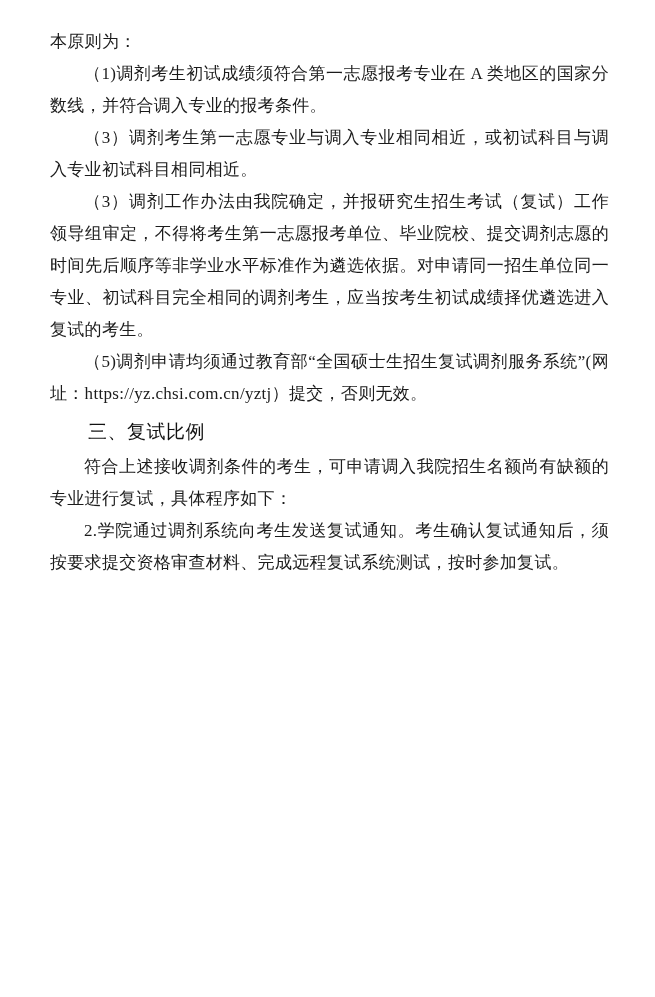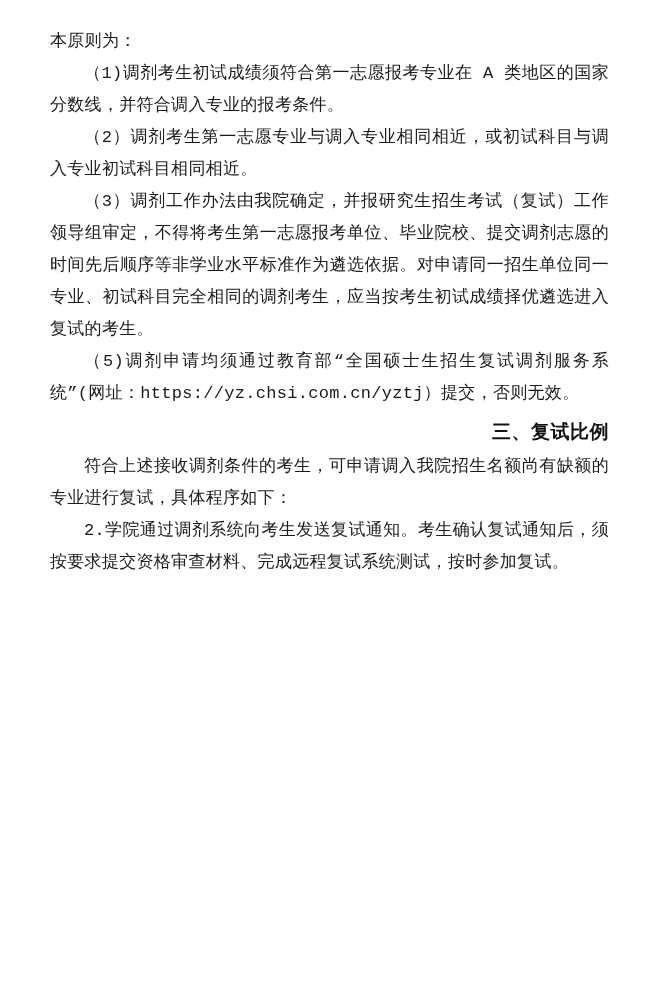--- a/index.html
+++ b/index.html
@@ -14,51 +14,50 @@
   }
   .page {
     box-sizing: border-box;
     width: 655px;
     height: 997px;
     padding: 26px 46px 0 50px;
     background: #ffffff;
   }
   .para {
     margin: 0;
-    font-family: Liberation Mono, monospace;
+    font-family: Liberation Serif, serif;
     font-size: 17px;
     line-height: 32px;
     color: #1b1b1b;
     text-align: justify;
     text-justify: inter-ideograph;
     text-indent: 2em;
     letter-spacing: 0.3px;
     word-break: break-all;
   }
   .para.cont {
     text-indent: 0;
   }
   .heading {
     margin: 5px 0 3px 0;
     font-family: "Liberation Sans", "DejaVu Sans", sans-serif;
-    font-weight: 700;
+    font-weight: 400;
     font-size: 19px;
     line-height: 33px;
     color: #111111;
     text-indent: 2em;
     letter-spacing: 0.5px;
-    text-align: right;
   }
 </style>
 </head>
 <body>
 
 <div class="page">
   <p class="para cont">本原则为：</p>
   <p class="para">（1)调剂考生初试成绩须符合第一志愿报考专业在 A 类地区的国家分数线，并符合调入专业的报考条件。</p>
-  <p class="para">（2）调剂考生第一志愿专业与调入专业相同相近，或初试科目与调入专业初试科目相同相近。</p>
+  <p class="para">（3）调剂考生第一志愿专业与调入专业相同相近，或初试科目与调入专业初试科目相同相近。</p>
   <p class="para">（3）调剂工作办法由我院确定，并报研究生招生考试（复试）工作领导组审定，不得将考生第一志愿报考单位、毕业院校、提交调剂志愿的时间先后顺序等非学业水平标准作为遴选依据。对申请同一招生单位同一专业、初试科目完全相同的调剂考生，应当按考生初试成绩择优遴选进入复试的考生。</p>
   <p class="para">（5)调剂申请均须通过教育部“全国硕士生招生复试调剂服务系统”(网址：https://yz.chsi.com.cn/yztj）提交，否则无效。</p>
   <p class="heading">三、复试比例</p>
   <p class="para">符合上述接收调剂条件的考生，可申请调入我院招生名额尚有缺额的专业进行复试，具体程序如下：</p>
   <p class="para">2.学院通过调剂系统向考生发送复试通知。考生确认复试通知后，须按要求提交资格审查材料、完成远程复试系统测试，按时参加复试。</p>
 
 </div>
 
 </body></html>

